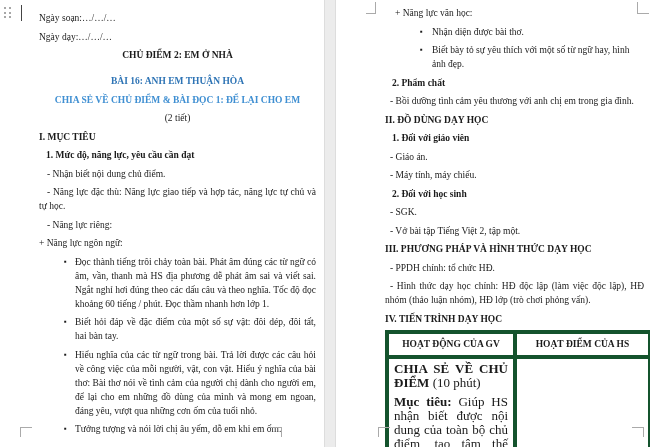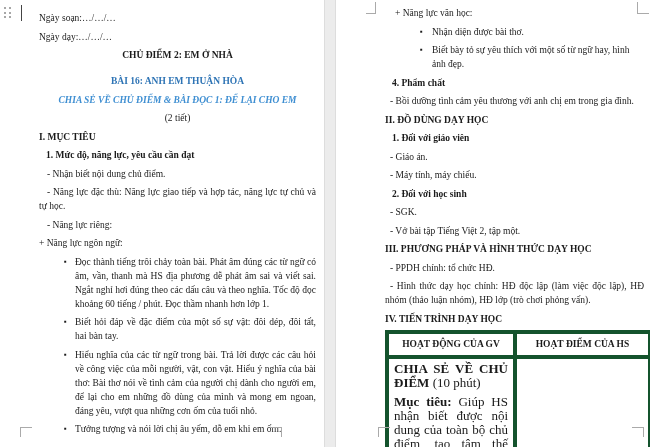--- a/index.html
+++ b/index.html
@@ -52,21 +52,21 @@
 </head>
 <body>
 
 <div id="screen">
 
   <div class="page" id="page-left">
     <p>Ngày soạn:…/…/…</p>
     <p>Ngày dạy:…/…/…</p>
     <p class="b c gap-after">CHỦ ĐIỂM 2: EM Ở NHÀ</p>
     <p class="b c" style="color: rgb(46, 116, 181);">BÀI 16: ANH EM THUẬN HÒA</p>
-    <p class="b c" style="color: rgb(63, 143, 210); font-style: italic;">CHIA SẺ VỀ CHỦ ĐIỂM &amp; BÀI ĐỌC 1: ĐỂ LẠI CHO EM</p>
+    <p class="b c" style="color: rgb(63, 143, 210);">CHIA SẺ VỀ CHỦ ĐIỂM &amp; BÀI ĐỌC 1: ĐỂ LẠI CHO EM</p>
     <p class="c">(2 tiết)</p>
     <p class="b">I. MỤC TIÊU</p>
     <p class="b ind7">1. Mức độ, năng lực, yêu cầu cần đạt</p>
     <p class="ind8">- Nhận biết nội dung chủ điểm.</p>
     <p class="j ind8">- Năng lực đặc thù: Năng lực giao tiếp và hợp tác, năng lực tự chủ và tự học.</p>
     <p class="ind8">- Năng lực riêng:</p>
     <p>+ Năng lực ngôn ngữ:</p>
     <ul>
       <li>Đọc thành tiếng trôi chảy toàn bài. Phát âm đúng các từ ngữ có âm, vần, thanh mà HS địa phương dễ phát âm sai và viết sai. Ngắt nghỉ hơi đúng theo các dấu câu và theo nghĩa. Tốc độ đọc khoảng 60 tiếng / phút. Đọc thầm nhanh hơn lớp 1.</li>
       <li>Biết hỏi đáp về đặc điểm của một số sự vật: đôi dép, đôi tất, hai bàn tay.</li>
@@ -76,21 +76,21 @@
   </div>
 
   <div id="page-gap"></div>
 
   <div class="page" id="page-right">
     <p class="ind10">+ Năng lực văn học:</p>
     <ul>
       <li>Nhận diện được bài thơ.</li>
       <li>Biết bày tỏ sự yêu thích với một số từ ngữ hay, hình ảnh đẹp.</li>
     </ul>
-    <p class="b ind7">4. Phẩm chất</p>
+    <p class="b ind7">2. Phẩm chất</p>
     <p class="ind5">- Bồi dưỡng tình cảm yêu thương với anh chị em trong gia đình.</p>
     <p class="b">II. ĐỒ DÙNG DẠY HỌC</p>
     <p class="b ind7">1. Đối với giáo viên</p>
     <p class="ind5">- Giáo án.</p>
     <p class="ind5">- Máy tính, máy chiếu.</p>
     <p class="b ind7">2. Đối với học sinh</p>
     <p class="ind5">- SGK.</p>
     <p class="ind5">- Vở bài tập Tiếng Việt 2, tập một.</p>
     <p class="b">III. PHƯƠNG PHÁP VÀ HÌNH THỨC DẠY HỌC</p>
     <p class="ind5">- PPDH chính: tổ chức HĐ.</p>

